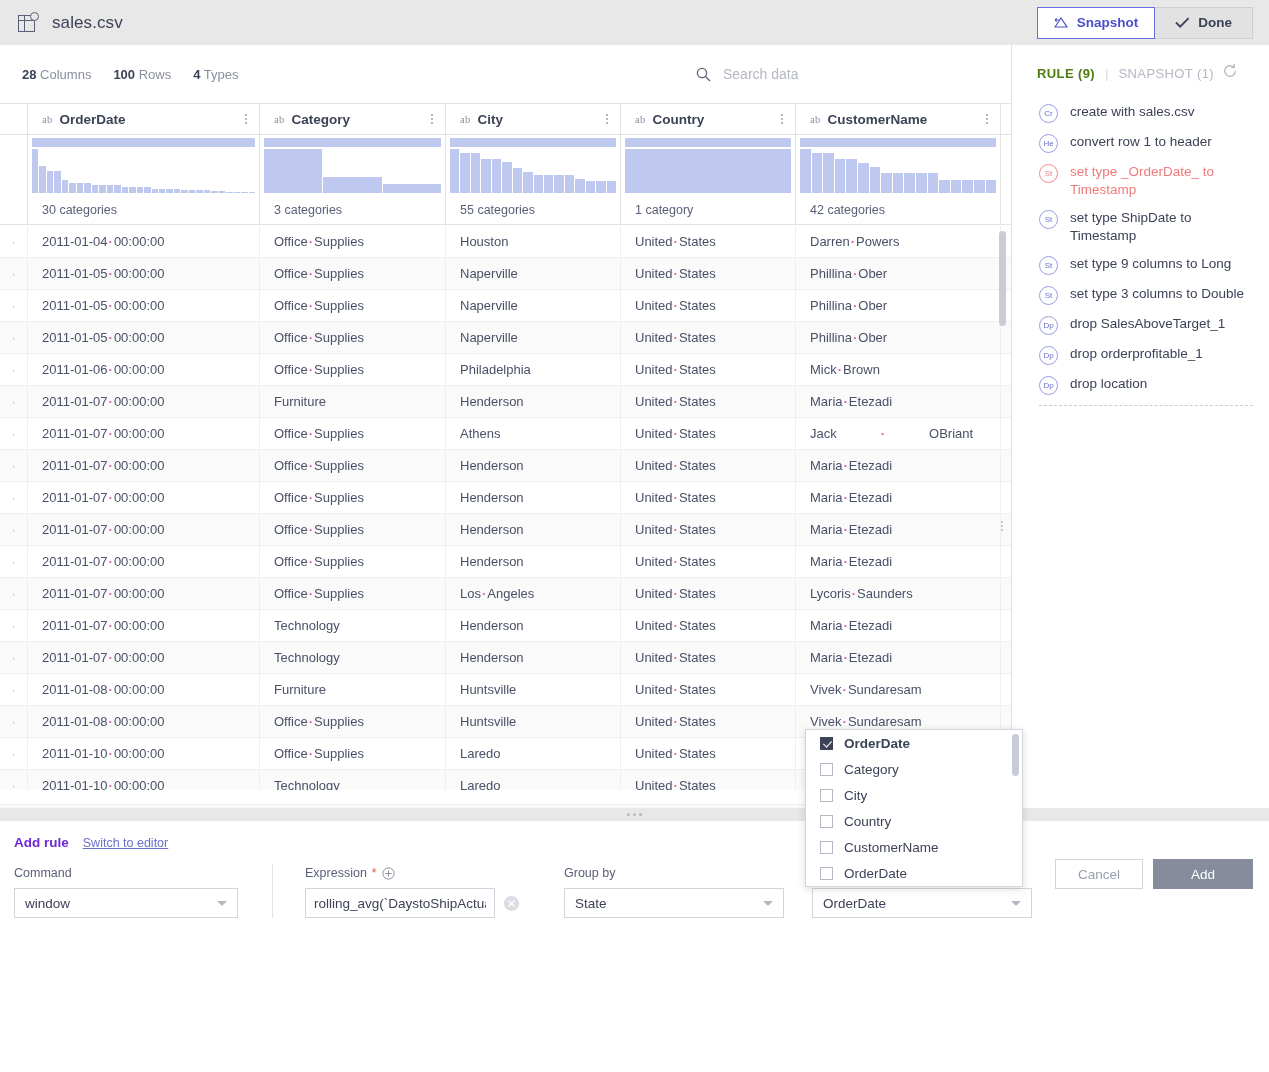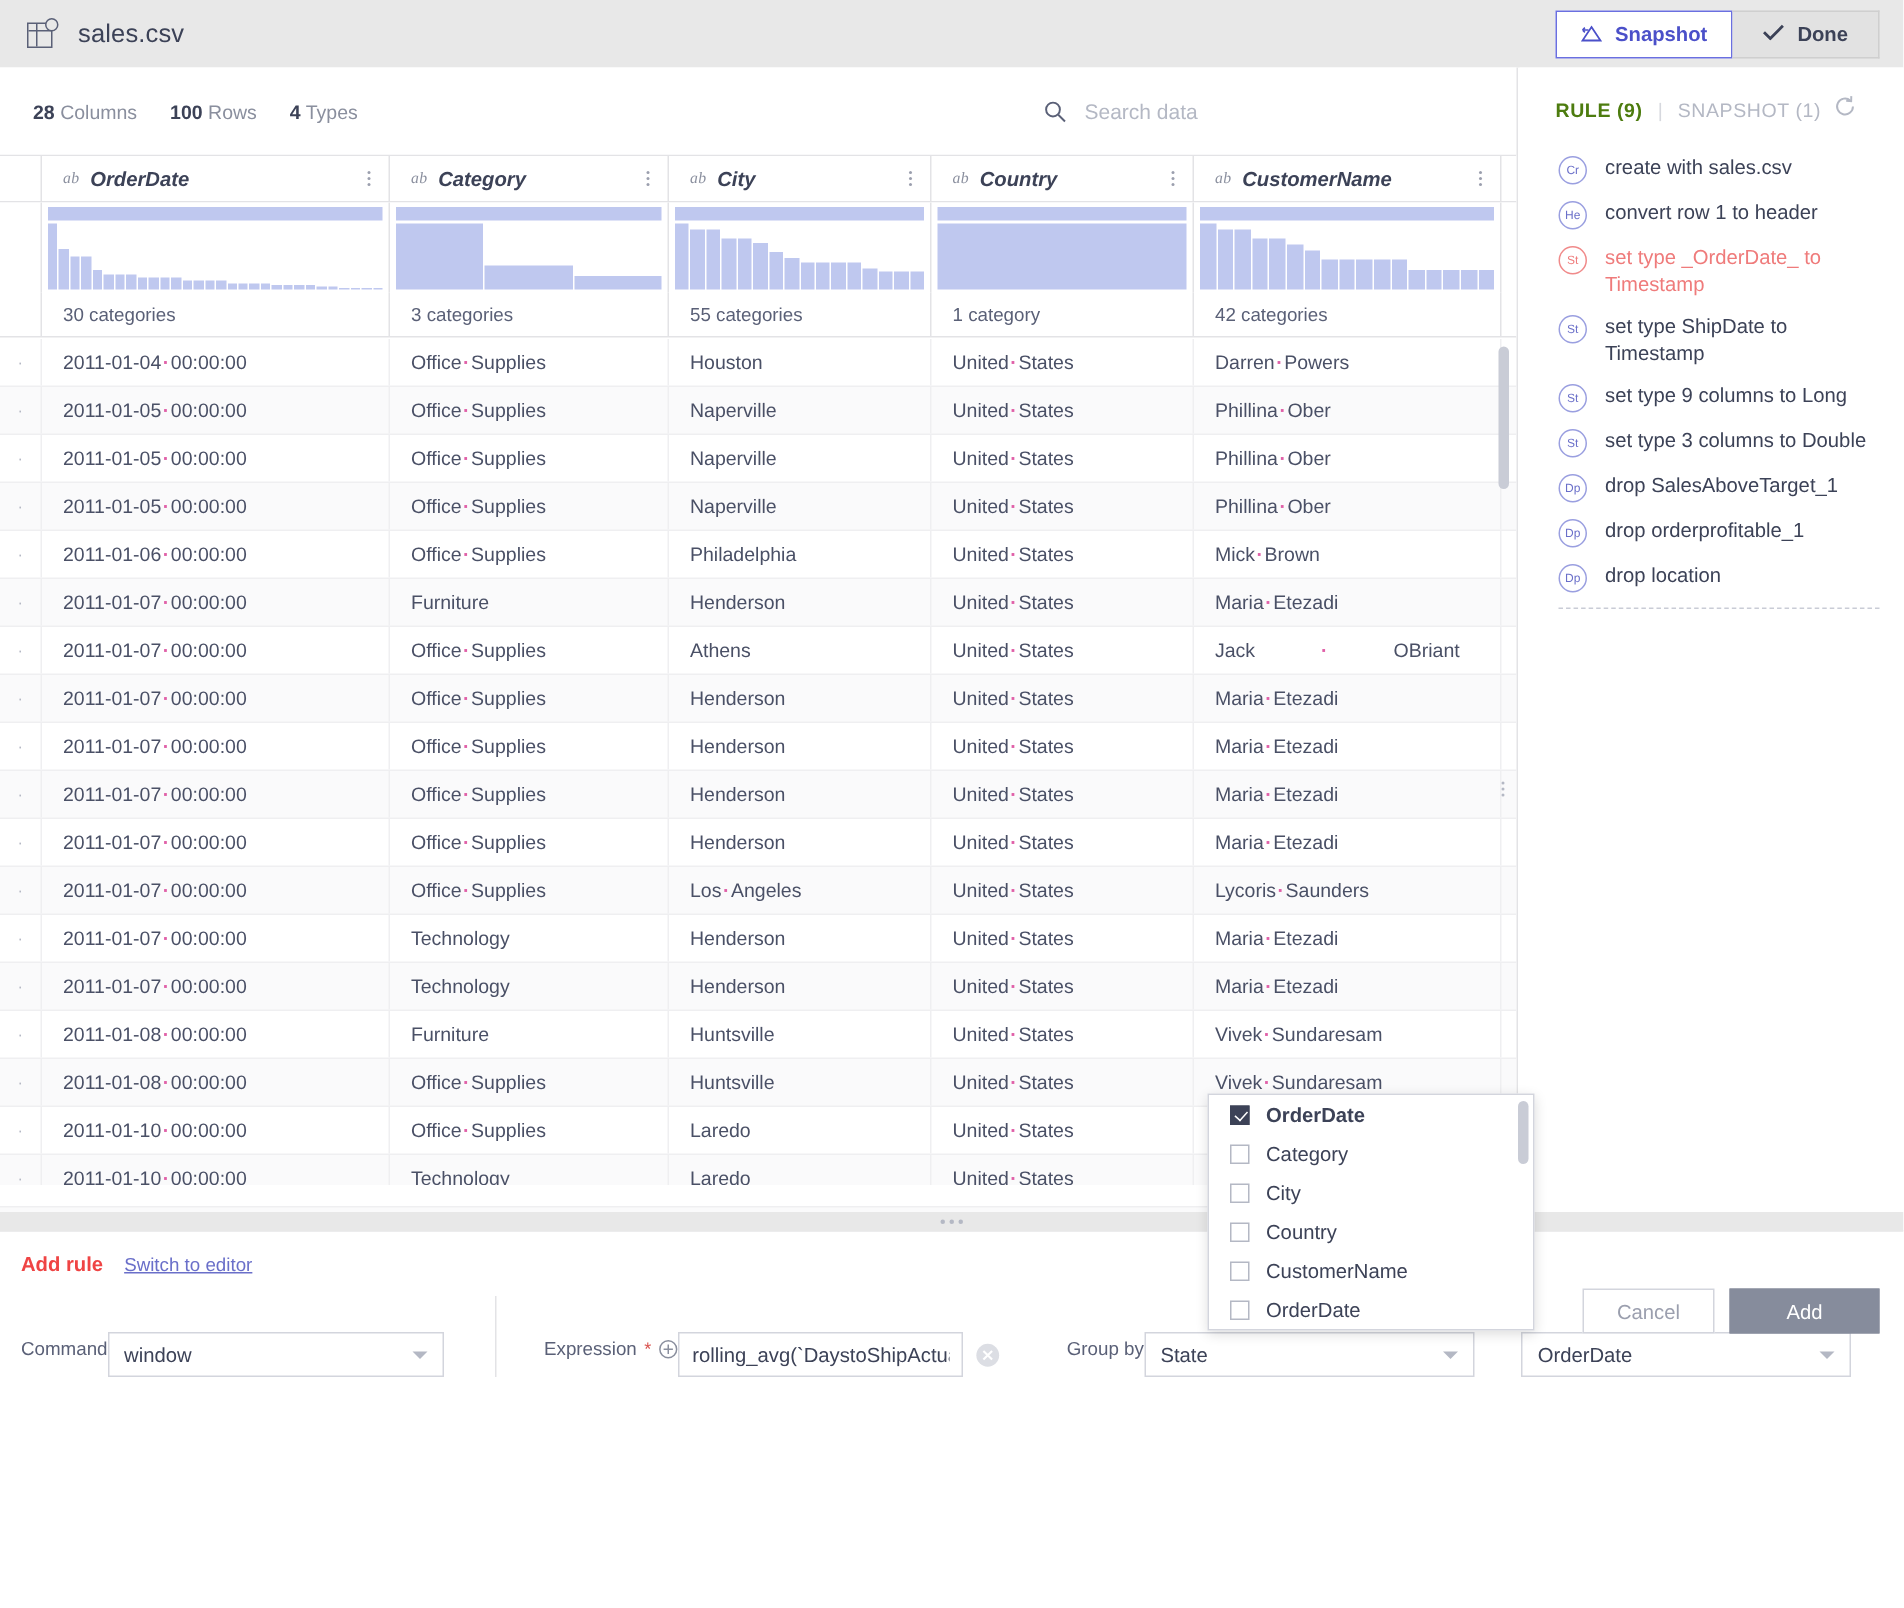--- a/index.html
+++ b/index.html
@@ -74,21 +74,21 @@
   .search-ico { width: 15px; height: 15px; }
   .search-input {
     border: none; outline: none; background: transparent;
     font-size: 14px; color: #3c4257; width: 180px;
     font-family: "Liberation Sans", sans-serif;
   }
   .search-input::placeholder { color: #b4b8c4; }
 
   
   .table-area { position: absolute; left: 0; top: 58px; right: 0; bottom: 0; overflow: hidden; }
-  .colhdr-row { display: flex; height: 32px; border-top: 1px solid #e3e3e6; border-bottom: 1px solid #e3e3e6; background: #fff; font-style: italic; }
+  .colhdr-row { display: flex; height: 32px; border-top: 1px solid #e3e3e6; border-bottom: 1px solid #e3e3e6; background: #fff; }
   .colhdr {
     display: flex; align-items: center; height: 100%;
     border-right: 1px solid #e3e3e6; padding-left: 14px;
     position: relative;
   }
   .colhdr .ab { font-size: 10.5px; color: #8a8f9e; margin-right: 7px; letter-spacing: .3px; font-family: "Liberation Serif", serif; }
   .colhdr .cname { font-size: 13.5px; font-weight: bold; color: #3c4257; }
   .kebab {
     position: absolute; right: 8px; top: 50%; transform: translateY(-50%);
     width: 10px; height: 14px; display: flex; flex-direction: column;
@@ -161,25 +161,25 @@
   .bottom {
     position: absolute; left: 0; top: 820px; width: 1269px; height: 252px; background: #fff;
     border-top: 1px solid #e3e3e6;
   }
   .drag-handle {
     position: absolute; left: 0; right: 0; top: -13px; height: 13px; background: #e8e8e8;
     display: flex; align-items: center; justify-content: center; gap: 3px;
   }
   .drag-handle i { width: 3px; height: 3px; background: #b4b8c4; border-radius: 50%; }
   .addrule-head { display: flex; align-items: baseline; gap: 14px; padding: 14px 0 0 14px; }
-  .addrule-title { font-size: 13.5px; font-weight: bold; color: #ef4444; }
+  .addrule-title { font-size: 13.5px; font-weight: bold; color: #6d28d9; }
   .switch-link { font-size: 12.5px; color: #6a6fc9; text-decoration: underline; cursor: pointer; }
 
   .form-row { display: flex; align-items: flex-end; padding: 14px 0 0 14px; gap: 0; position: relative; }
-  .field { display: flex; flex-direction: row; }
+  .field { display: flex; flex-direction: column; }
   .flabel { font-size: 12.5px; color: #5a6077; margin-bottom: 8px; display: flex; align-items: center; gap: 5px; }
   .req { color: #d9534f; font-size: 12px; }
   .plus-ico { width: 13px; height: 13px; }
   .select {
     position: relative; width: 224px; height: 30px; border: 1px solid #d3d5dd; background: #fff;
     display: flex; align-items: center; padding: 0 26px 0 10px; font-size: 13.5px; color: #3c4257;
     cursor: pointer;
   }
   .caret {
     position: absolute; right: 10px; top: 50%; margin-top: -2px;

